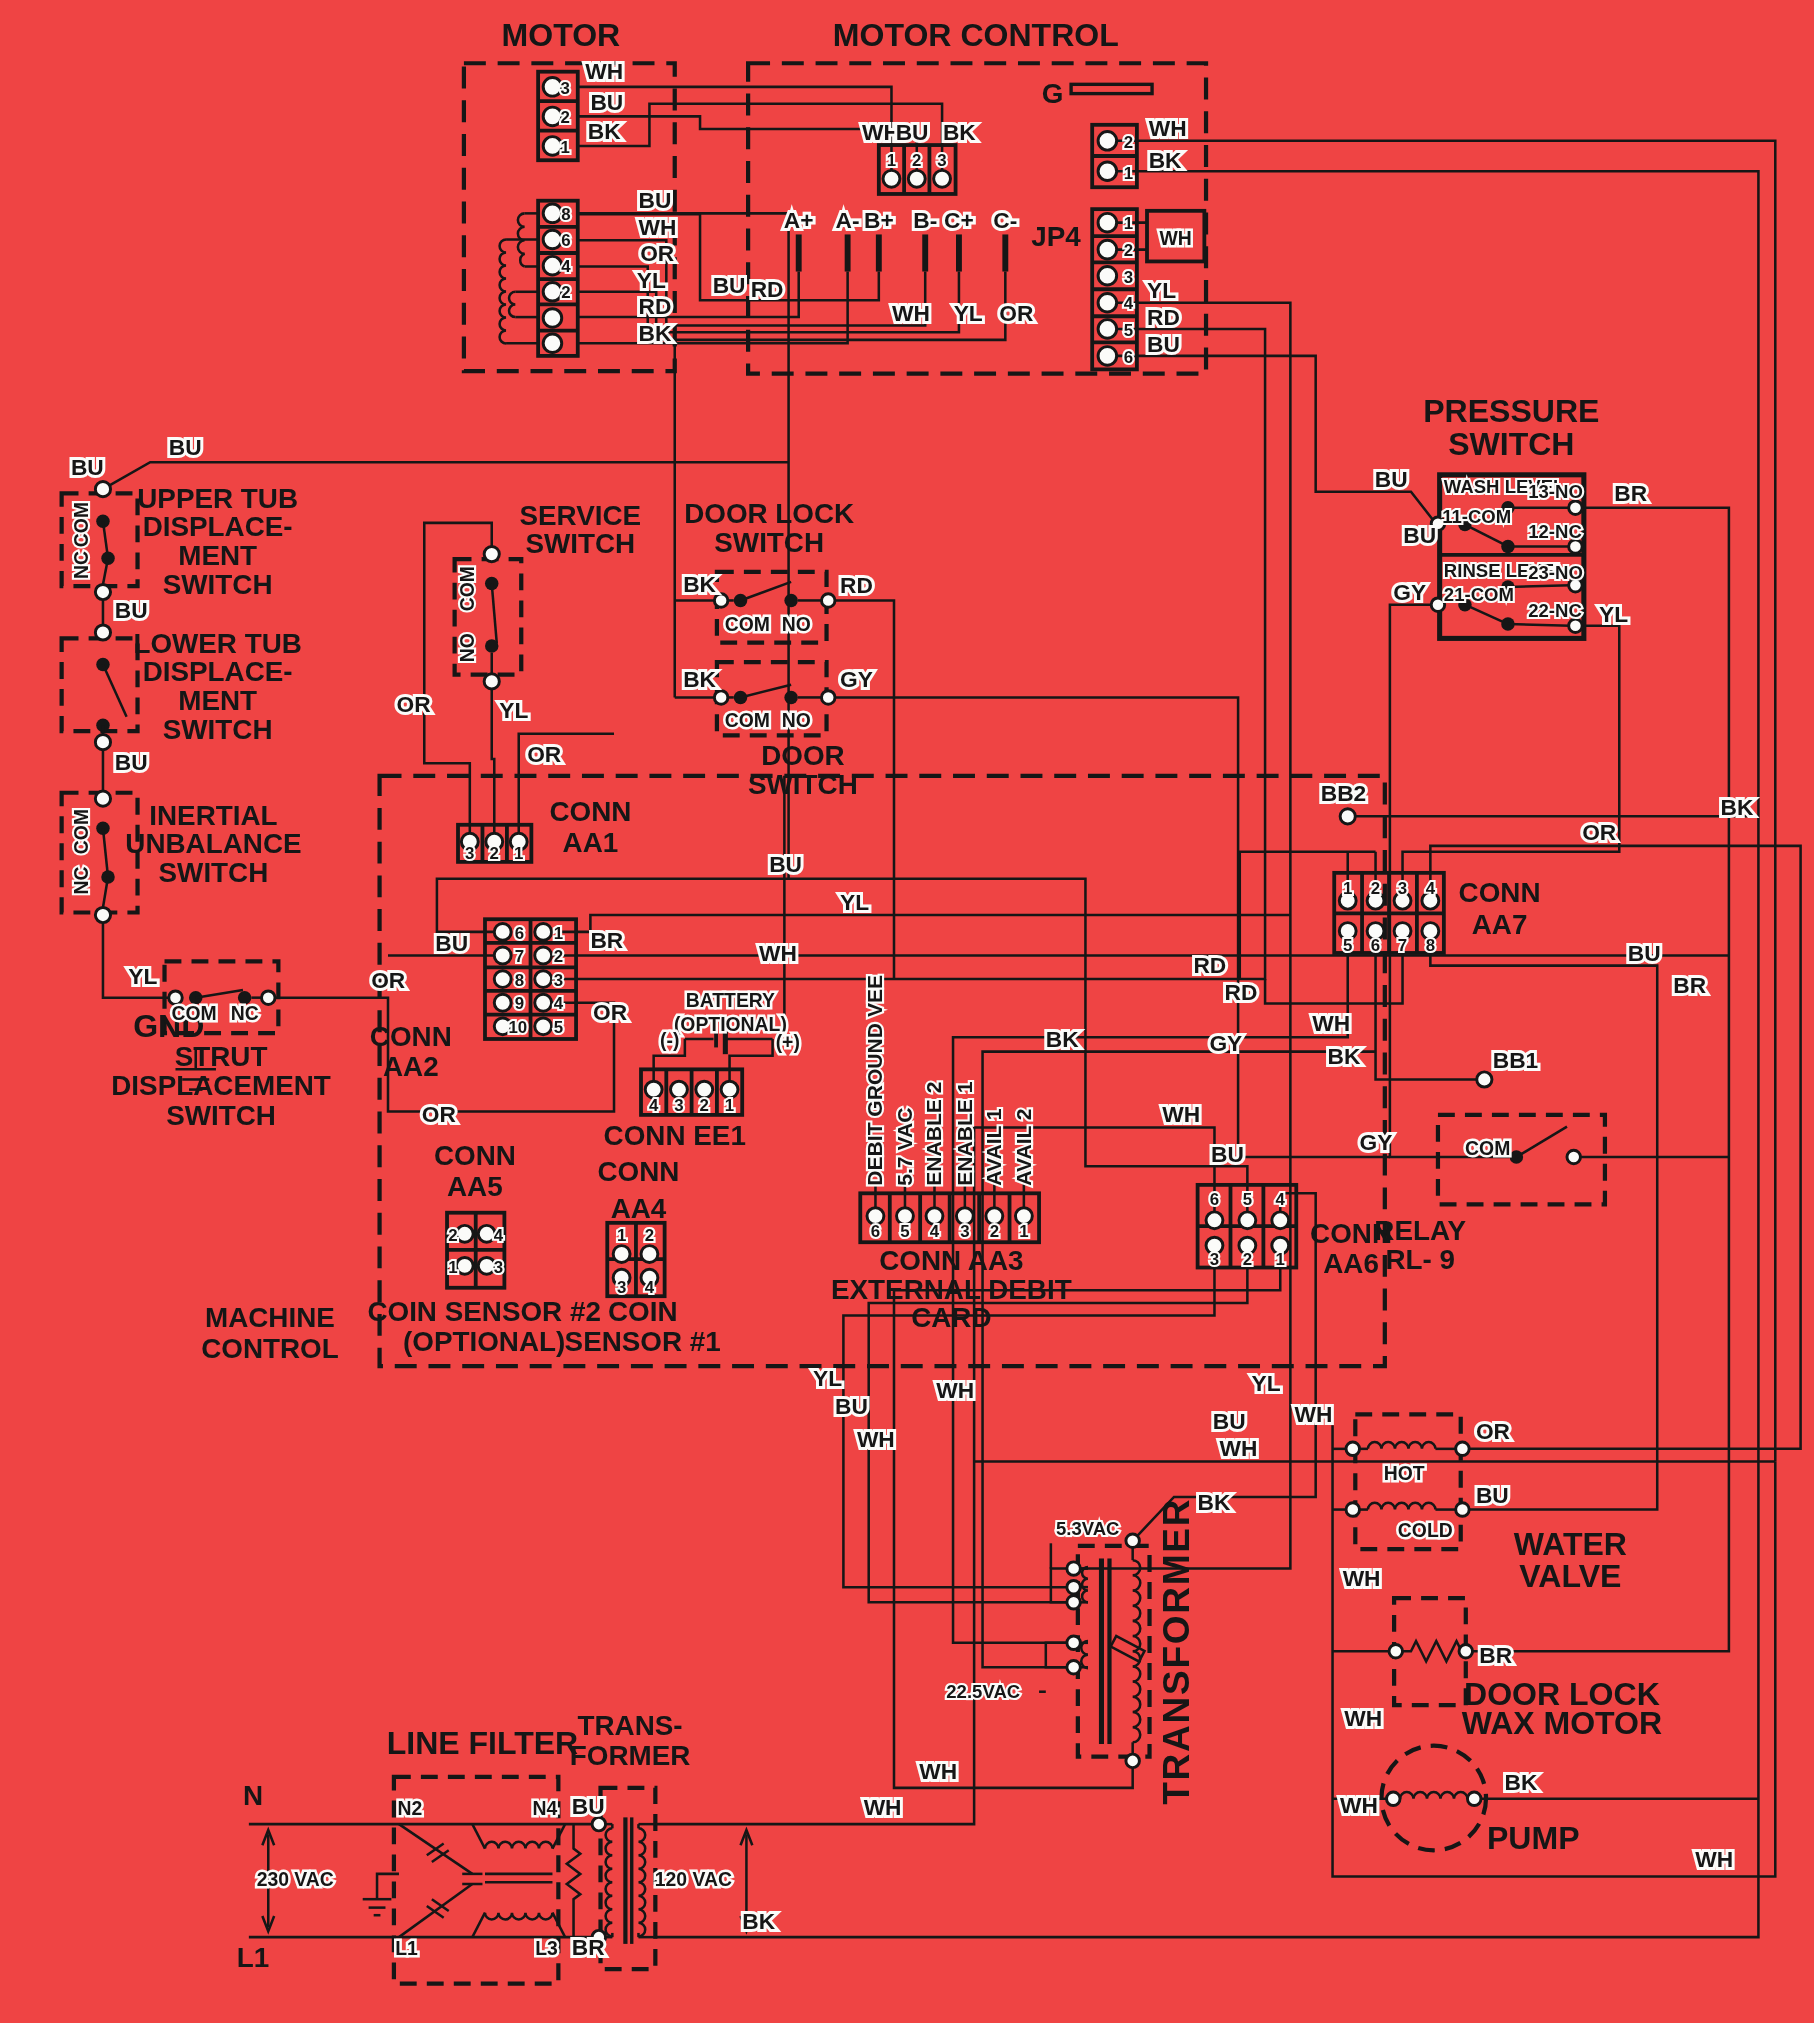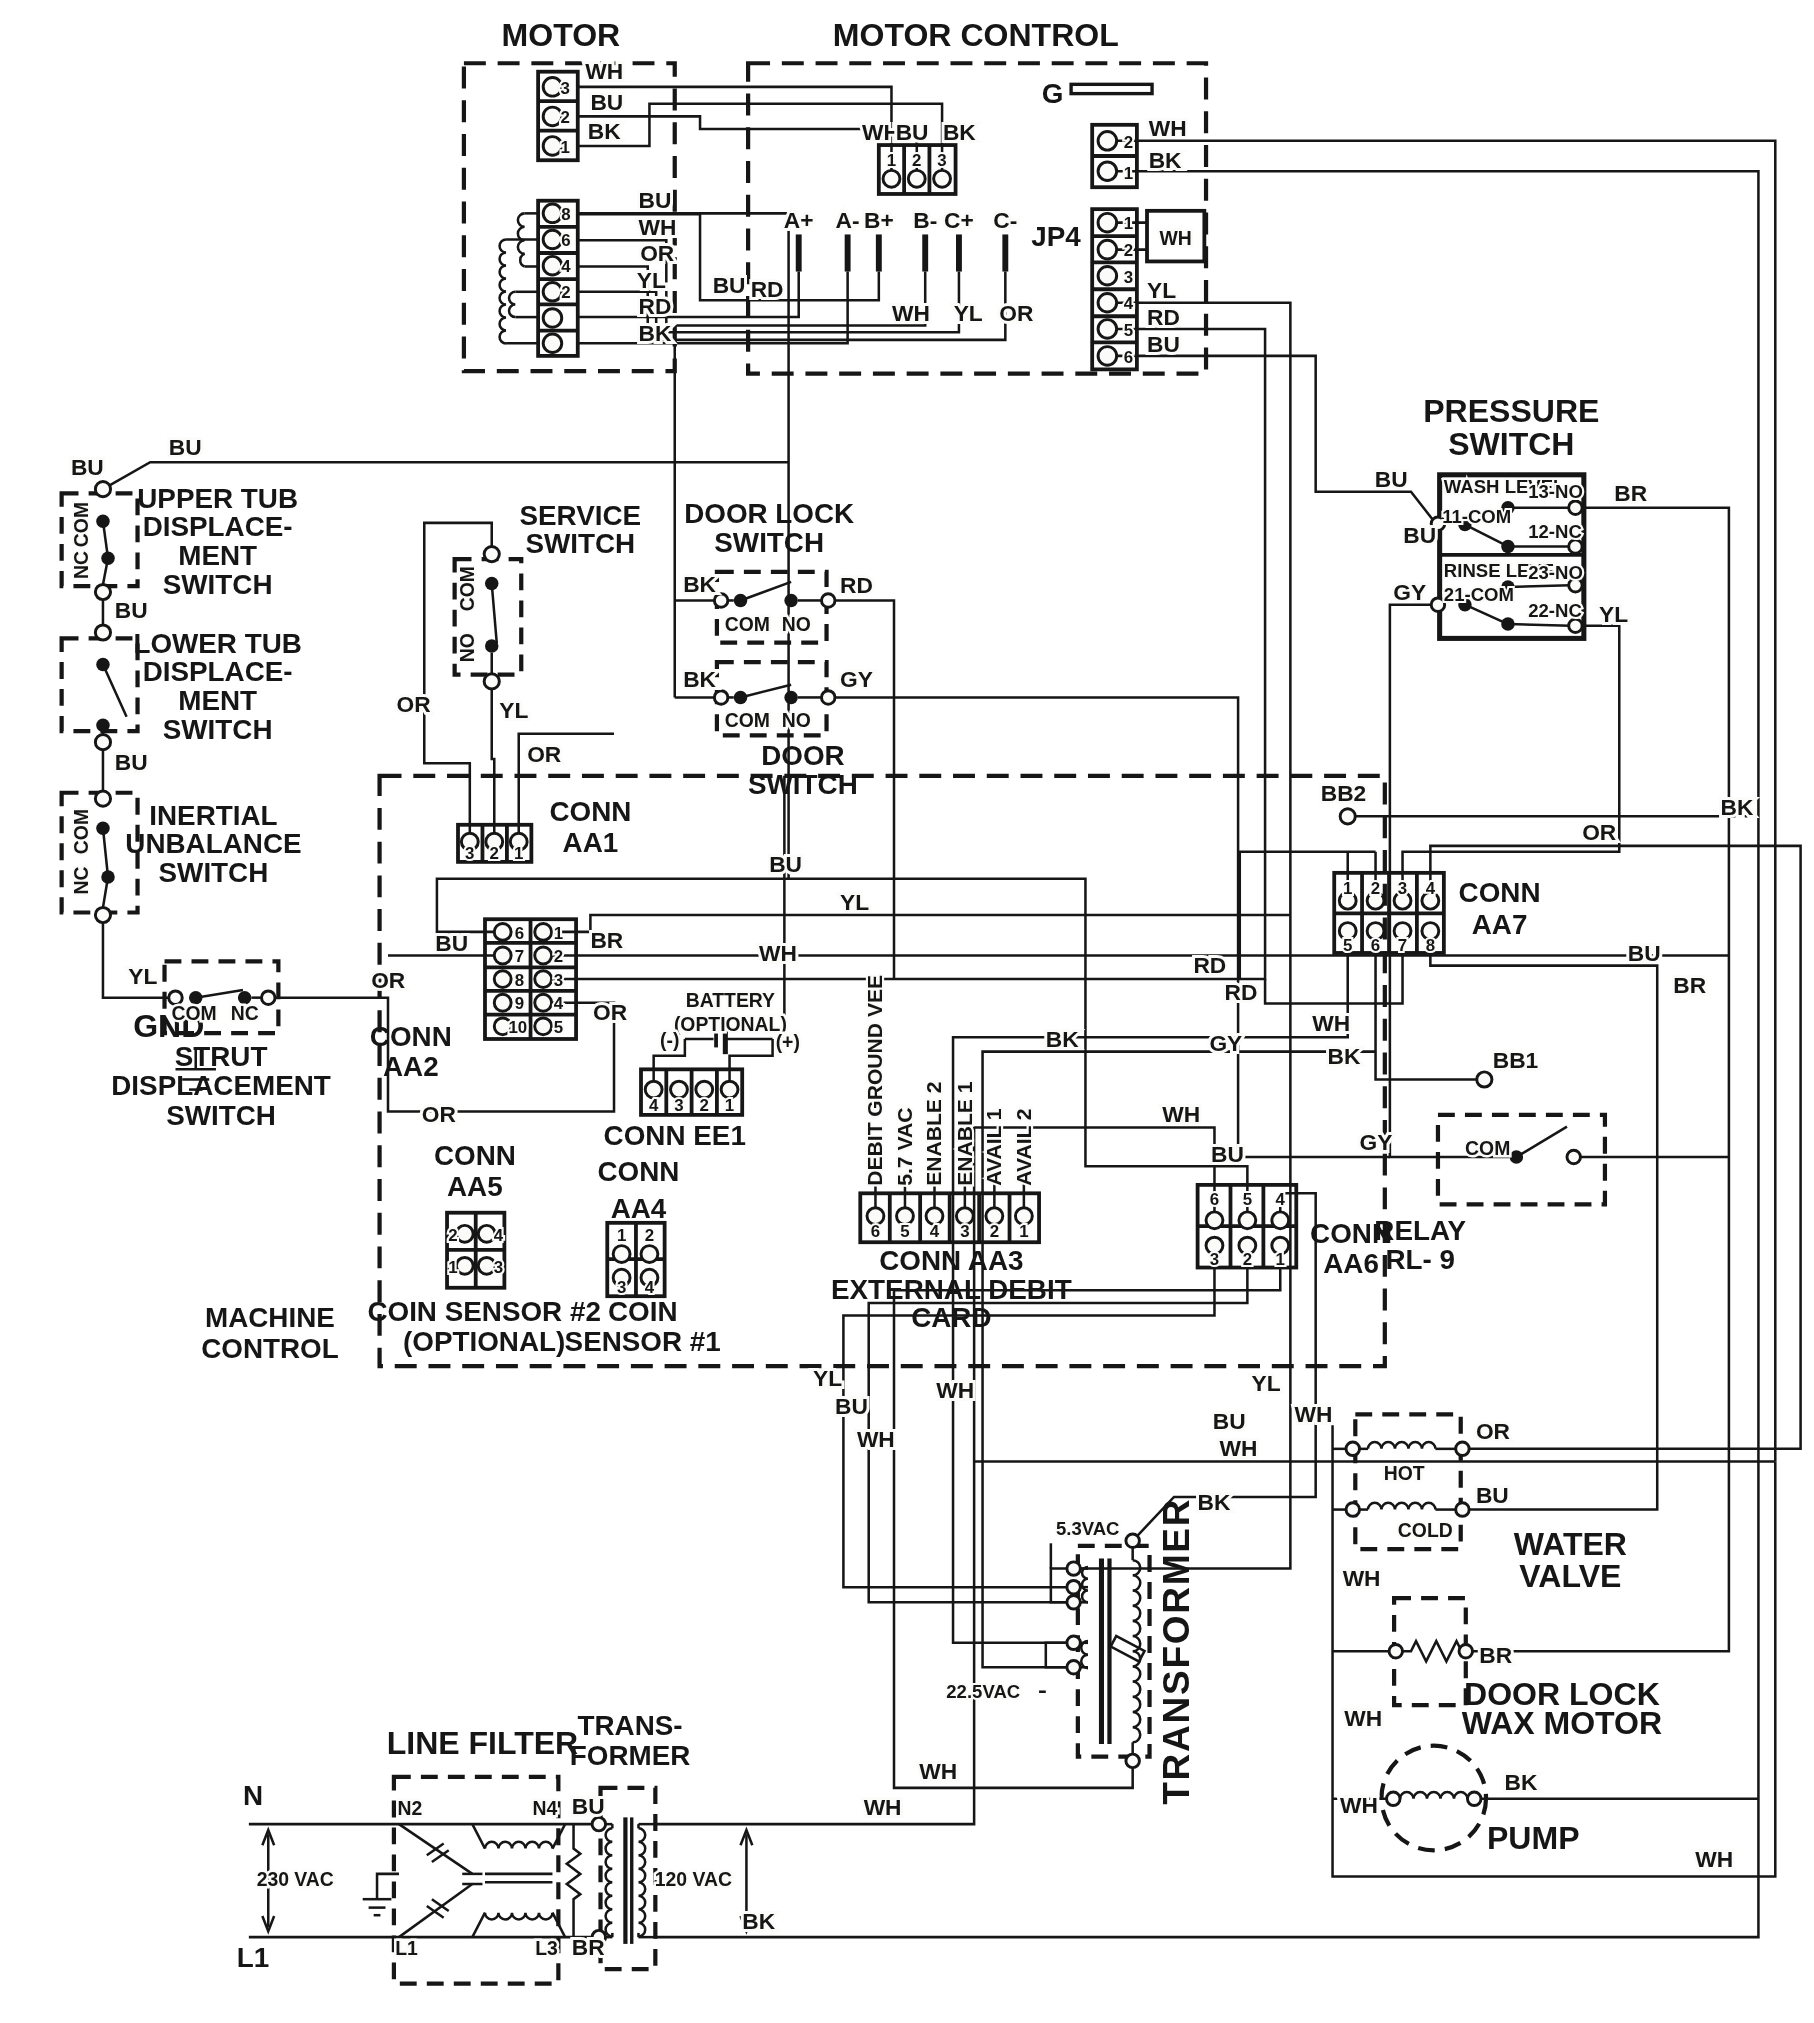--- a/index.html
+++ b/index.html
@@ -1,16 +1,16 @@
 <!DOCTYPE html>
 <html style="font-size:13.5px"><head>
 <meta charset="utf-8">
 <style>
   html,body{margin:0;padding:0;background:#e8e8e6;}
-  #page{width:1815px;height:2024px;background:#ffffff;position:relative;}
+  #page{width:1815px;height:2024px;background:#ef4444;position:relative;}
   svg{display:block;}
   text{font-family:"Liberation Sans","DejaVu Sans",sans-serif;fill:#161616;}
   .bt{font-size:38px;font-weight:700;text-anchor:middle;}
   .bt2{font-size:33px;font-weight:700;text-anchor:middle;}
   .wl{font-size:27px;font-weight:700;paint-order:stroke;stroke:#fbfbf9;stroke-width:7px;}
   .pn{font-size:20px;font-weight:700;text-anchor:middle;paint-order:stroke;stroke:#fbfbf9;stroke-width:5px;}
   .ct{font-size:23px;font-weight:700;text-anchor:middle;paint-order:stroke;stroke:#fbfbf9;stroke-width:6px;}
   .ps{font-size:22px;font-weight:700;paint-order:stroke;stroke:#fbfbf9;stroke-width:5px;}
   .rt{font-size:23px;font-weight:700;text-anchor:middle;paint-order:stroke;stroke:#fbfbf9;stroke-width:5px;}
   .ar{font-size:25px;font-weight:700;paint-order:stroke;stroke:#fbfbf9;stroke-width:5px;}

